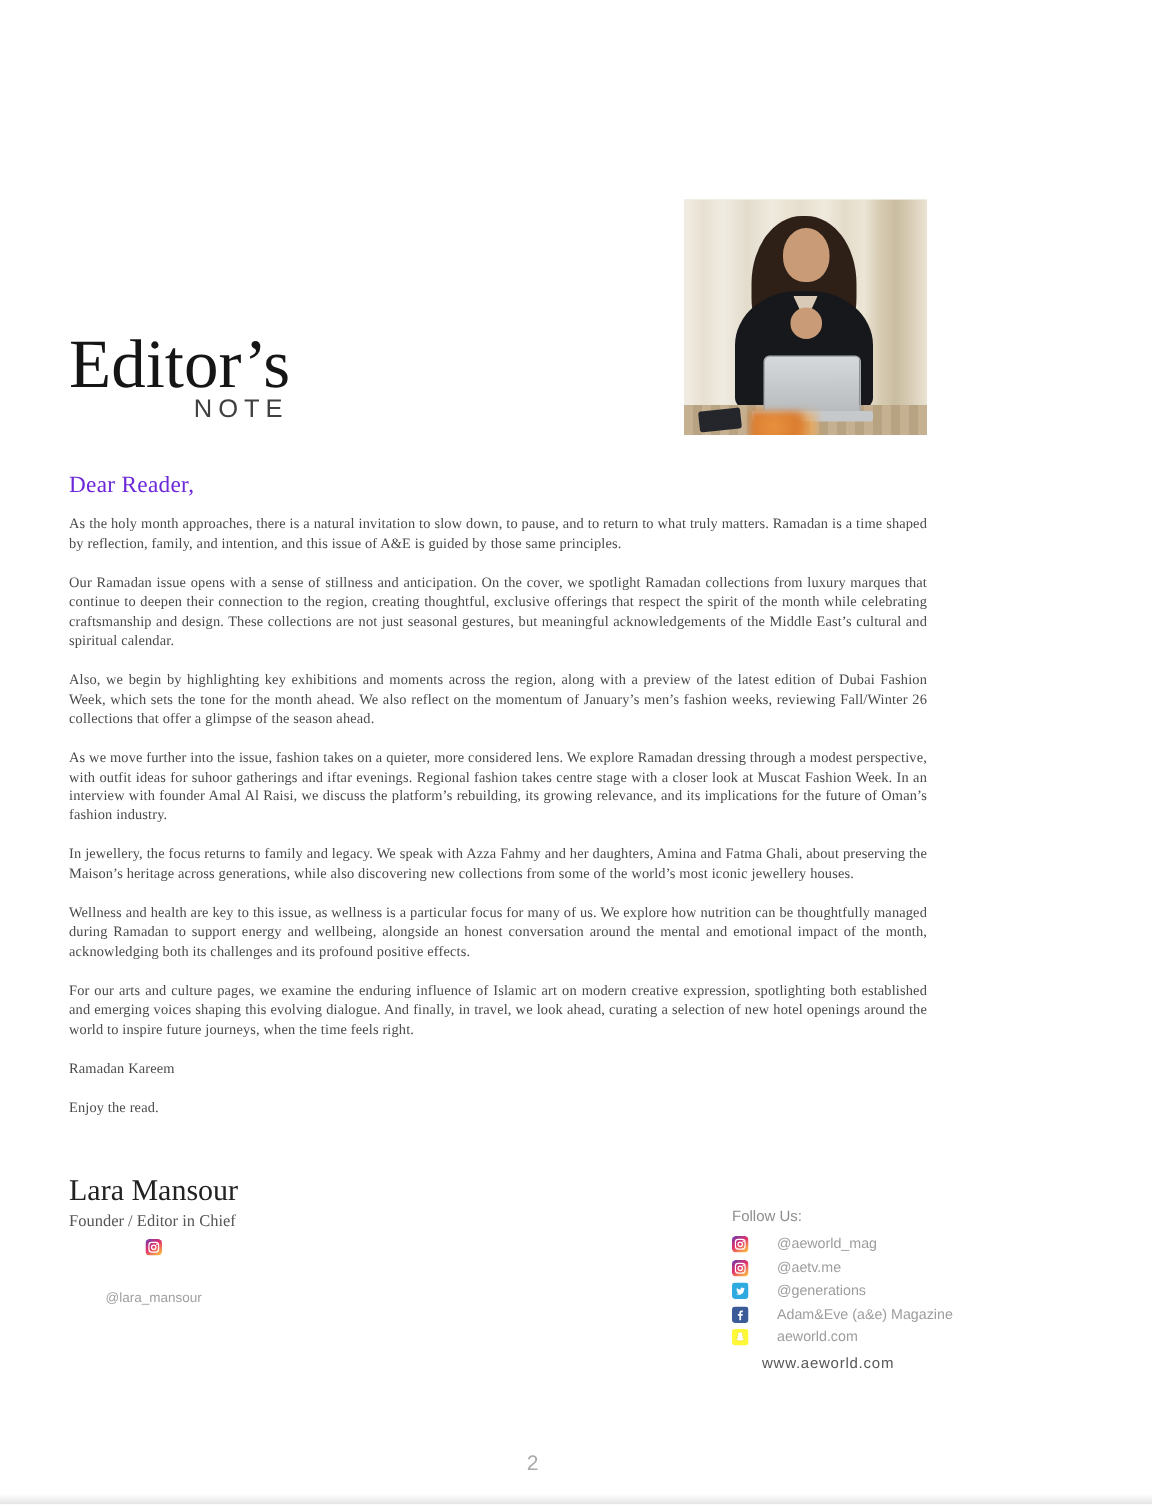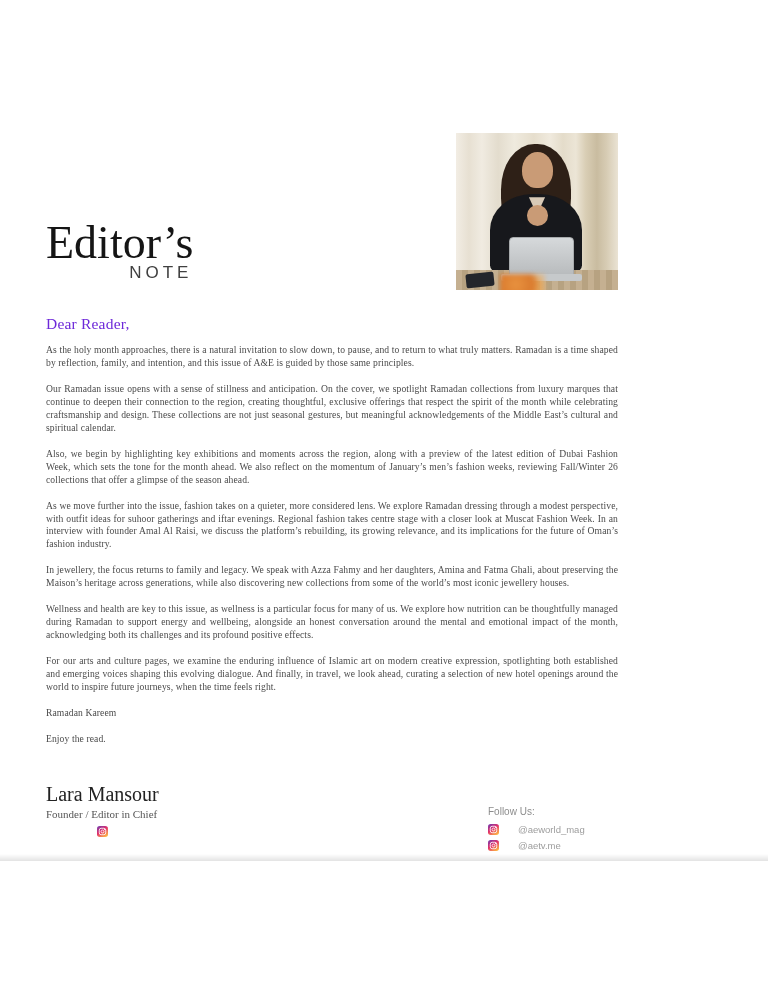--- a/index.html
+++ b/index.html
@@ -1,16 +1,16 @@
 <!DOCTYPE html>
 <html><head>
 <meta charset="utf-8">
 <style>
   html,body{margin:0;padding:0;background:#fff;}
-  .page{position:relative;width:768px;height:861px;background:#fff;overflow:hidden;
+  .page{position:relative;width:768px;height:1003px;background:#fff;overflow:hidden;
         font-family:"Liberation Serif", serif;}
   .page-bottom-edge{position:absolute;left:0;right:0;bottom:0;height:7px;
         background:linear-gradient(#ffffff,#e3e3e3);}
 
   
   .photo{position:absolute;left:456px;top:133px;width:162px;height:157px;overflow:hidden;
          background:#e9e3d7;}
   .curtains{position:absolute;inset:0;background:
      linear-gradient(90deg,#f2ede4 0%,#e7e0d2 8%,#f0ebe1 16%,#e3dccd 26%,#efeade 36%,
        #e6decd 48%,#f0eade 58%,#e4dcca 66%,#ece5d6 74%,#d9ceb5 80%,#c9bca0 87%,

